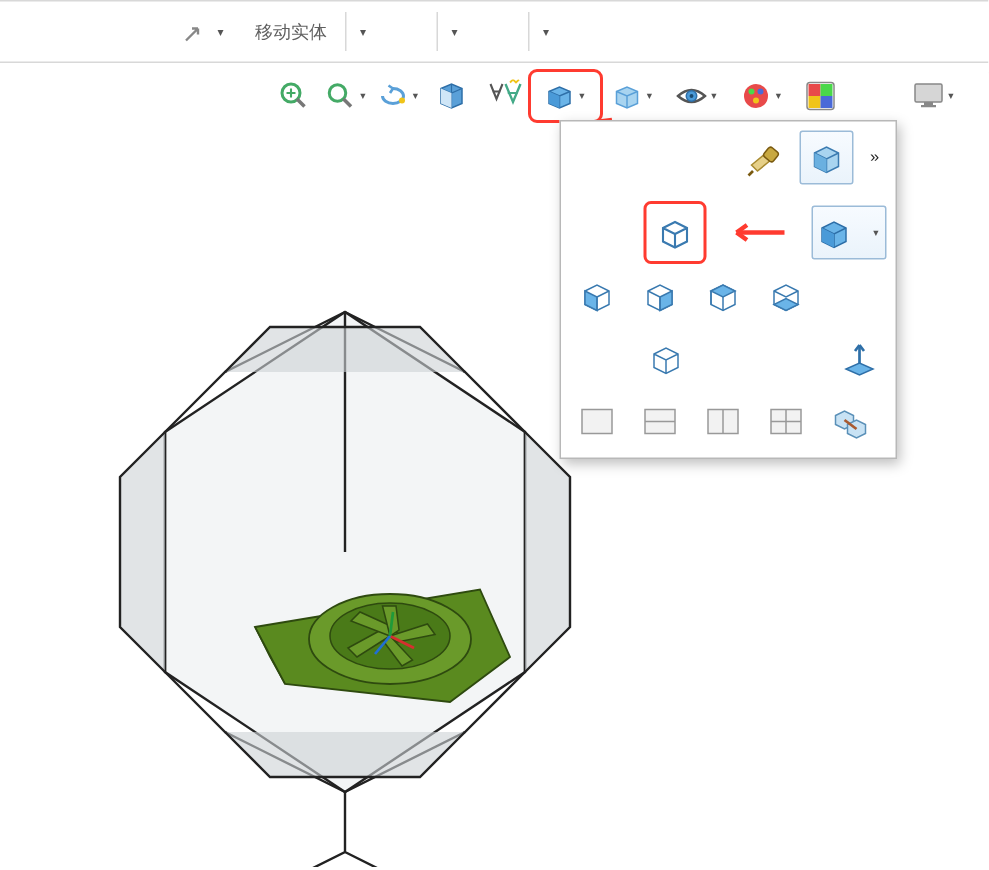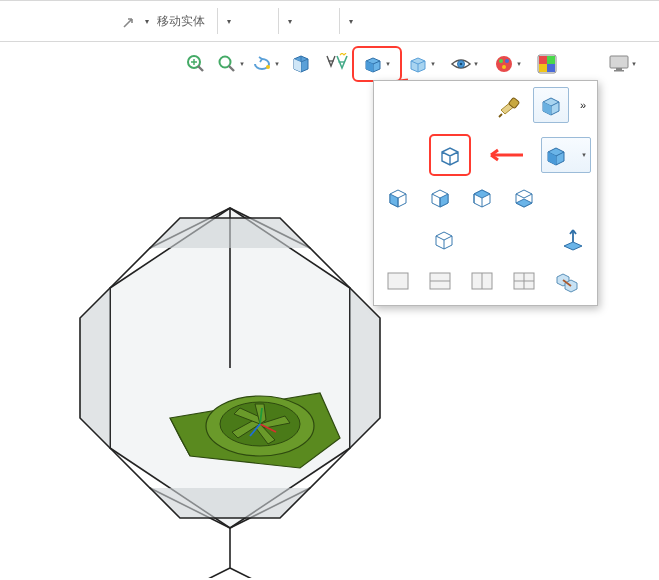--- a/index.html
+++ b/index.html
@@ -1,19 +1,19 @@
 <!DOCTYPE html>
 <html><head>
 <meta charset="utf-8">
 <style>
 html,body{margin:0;padding:0;width:659px;height:580px;background:#fff;font-family:"Microsoft YaHei",Arial,sans-serif;font-size:12px;color:#333;overflow:hidden}
 .top-border{border-top:1px solid #d8d8d8}
 .app-toolbar{height:40px;border-bottom:1px solid #d8d8d8;display:flex;align-items:center;padding-left:118px;gap:2px}
 .tb-btn{width:22px;height:22px;display:flex;align-items:center;justify-content:center;border:1px solid transparent;border-radius:2px}
-.tb-label{margin-left:3px;margin-right:6px;color:#444;opacity:0.85}
+.tb-label{margin-left:16px;margin-right:6px;color:#444;opacity:0.85}
 .tb-sep{width:1px;height:26px;background:#d8d8d8;margin:0 4px}
 .tb-drop{display:flex;align-items:center}
 .tb-drop .arrow{width:10px;text-align:center;color:#555;font-size:8px}
 .ribbon-bar{height:6px;border-bottom:1px solid #e6e6e6}
 .viewport{position:absolute;left:0;top:48px;right:0;bottom:0;background:#fff}
 .view-toolbar{position:absolute;top:0;left:180px;right:16px;height:32px;display:flex;align-items:center;gap:3px}
 .vt-btn{width:30px;height:28px;display:flex;align-items:center;justify-content:center;border:1px solid transparent;border-radius:2px}
 .vt-btn.split{display:flex}
 .vt-btn .main{width:22px;height:26px;display:flex;align-items:center;justify-content:center}
 .vt-btn .dd{width:8px;height:26px;display:flex;align-items:center;justify-content:center;font-size:7px;color:#555}

